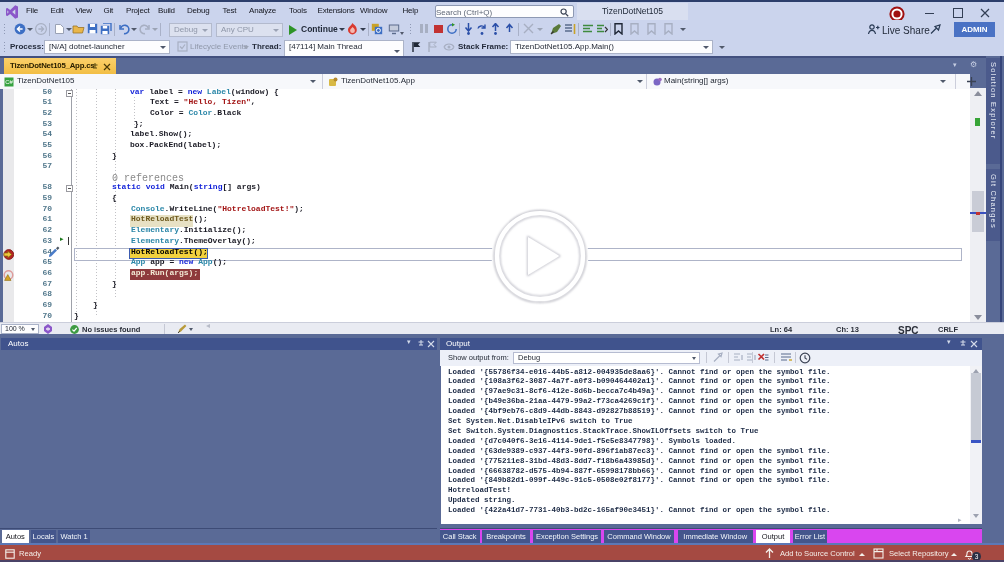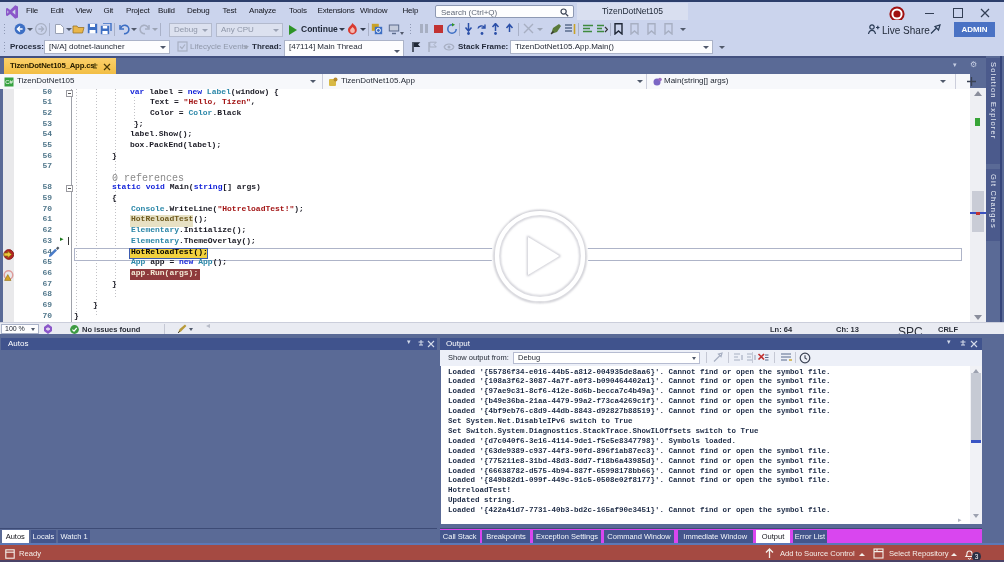--- a/index.html
+++ b/index.html
@@ -4,21 +4,21 @@
 <style>
   html,body{margin:0;padding:0;}
   #app{position:relative;width:1004px;height:562px;overflow:hidden;
     font-family:"Liberation Sans",sans-serif;background:#CBD4ED;}
   .abs{position:absolute;}
   .mono{font-family:"Liberation Mono",monospace;}
   
   #titlebar{left:0;top:0;width:1004px;height:20px;background:#CBD4ED;border-top:2px solid #2C3E6B;}
   .menuitem{position:absolute;top:4px;font-size:8px;letter-spacing:-0.2px;color:#14161F;}
   #searchbox{left:435px;top:3px;width:139px;height:13px;background:#FDFDFE;border:1px solid #8E99B3;border-radius:2px;
-    font-size:8px;color:#616978;line-height:13px;padding-left:5px;box-sizing:border-box;}
+    font-size:8px;color:#616978;line-height:13px;box-sizing:border-box;}
   #titlechip{left:577px;top:1px;width:111px;height:17px;background:#D9DFF0;text-align:center;
     font-size:8.5px;color:#1B2433;line-height:17px;}
   
   #row2{left:0;top:20px;width:1004px;height:19px;background:#CBD4ED;}
   #row3{left:0;top:39px;width:1004px;height:17px;background:#CBD4ED;}
   .grip{width:4px;height:12px;background-image:radial-gradient(circle,#8F99B5 34%,transparent 35%);background-size:3px 3px;}
   .sep{width:1px;height:13px;background:#A9B1C8;}
   .combo{background:#FDFDFE;border:1px solid #ABB3C8;box-sizing:border-box;font-size:8px;color:#1E2430;}
   .combo .arr{position:absolute;right:3px;top:40%;width:0;height:0;border-left:3px solid transparent;
     border-right:3px solid transparent;border-top:3.5px solid #50596B;}
@@ -415,21 +415,21 @@
     <span class="abs" style="left:82px;top:1.5px;font-size:7.5px;font-weight:bold;color:#2A2E38">No issues found</span>
     <div class="abs" style="left:164px;top:1px;width:1px;height:10px;background:#C5C8D4"></div>
     <svg class="abs" style="left:177px;top:1px" width="10" height="10" viewBox="0 0 10 10">
         <path d="M1 9l1.6-4L8 .6 9.4 2 4 7.4Z" fill="#B89A3A"></path>
         <path d="M1 9l1.8-1.8" stroke="#444" stroke-width="1"></path>
       </svg>
     <div class="abs" style="left:189px;top:5px;border-left:2.5px solid transparent;border-right:2.5px solid transparent;border-top:3px solid #50596B"></div>
     <span class="abs" style="left:206px;top:-2.5px;font-size:8px;color:#B8BCC8">◂</span>
     <span class="abs" style="left:770px;top:1.5px;font-size:7.5px;font-weight:bold;color:#2A2E38">Ln: 64</span>
     <span class="abs" style="left:836px;top:1.5px;font-size:7.5px;font-weight:bold;color:#2A2E38">Ch: 13</span>
-    <span class="abs" style="left:898px;top:1.5px;font-size:12px;font-weight:normal;color:#2A2E38">SPC</span>
+    <span class="abs" style="left:898px;top:1.5px;font-size:10px;font-weight:bold;color:#2A2E38">SPC</span>
     <span class="abs" style="left:938px;top:1.5px;font-size:7.5px;font-weight:bold;color:#2A2E38">CRLF</span>
   </div>
   <div class="abs" id="panelarea">
     <div class="abs" style="left:1px;top:3.5px;width:436px;height:12.5px;background:#40538D"></div>
     <div class="abs" style="left:440px;top:3.5px;width:542px;height:12.5px;background:#40538D"></div>
 
     <span class="abs ptitle" style="left:8px;top:5px">Autos</span>
     <span class="abs" style="left:407px;top:4px;color:#D5DCEA;font-size:7px">▾</span>
     <svg class="abs" style="left:417px;top:5px" width="8" height="9" viewBox="0 0 8 9">
         <path d="M4 1v5M2 6h4M1.5 3h5" stroke="#D5DCEA" stroke-width="1" fill="none"></path>

